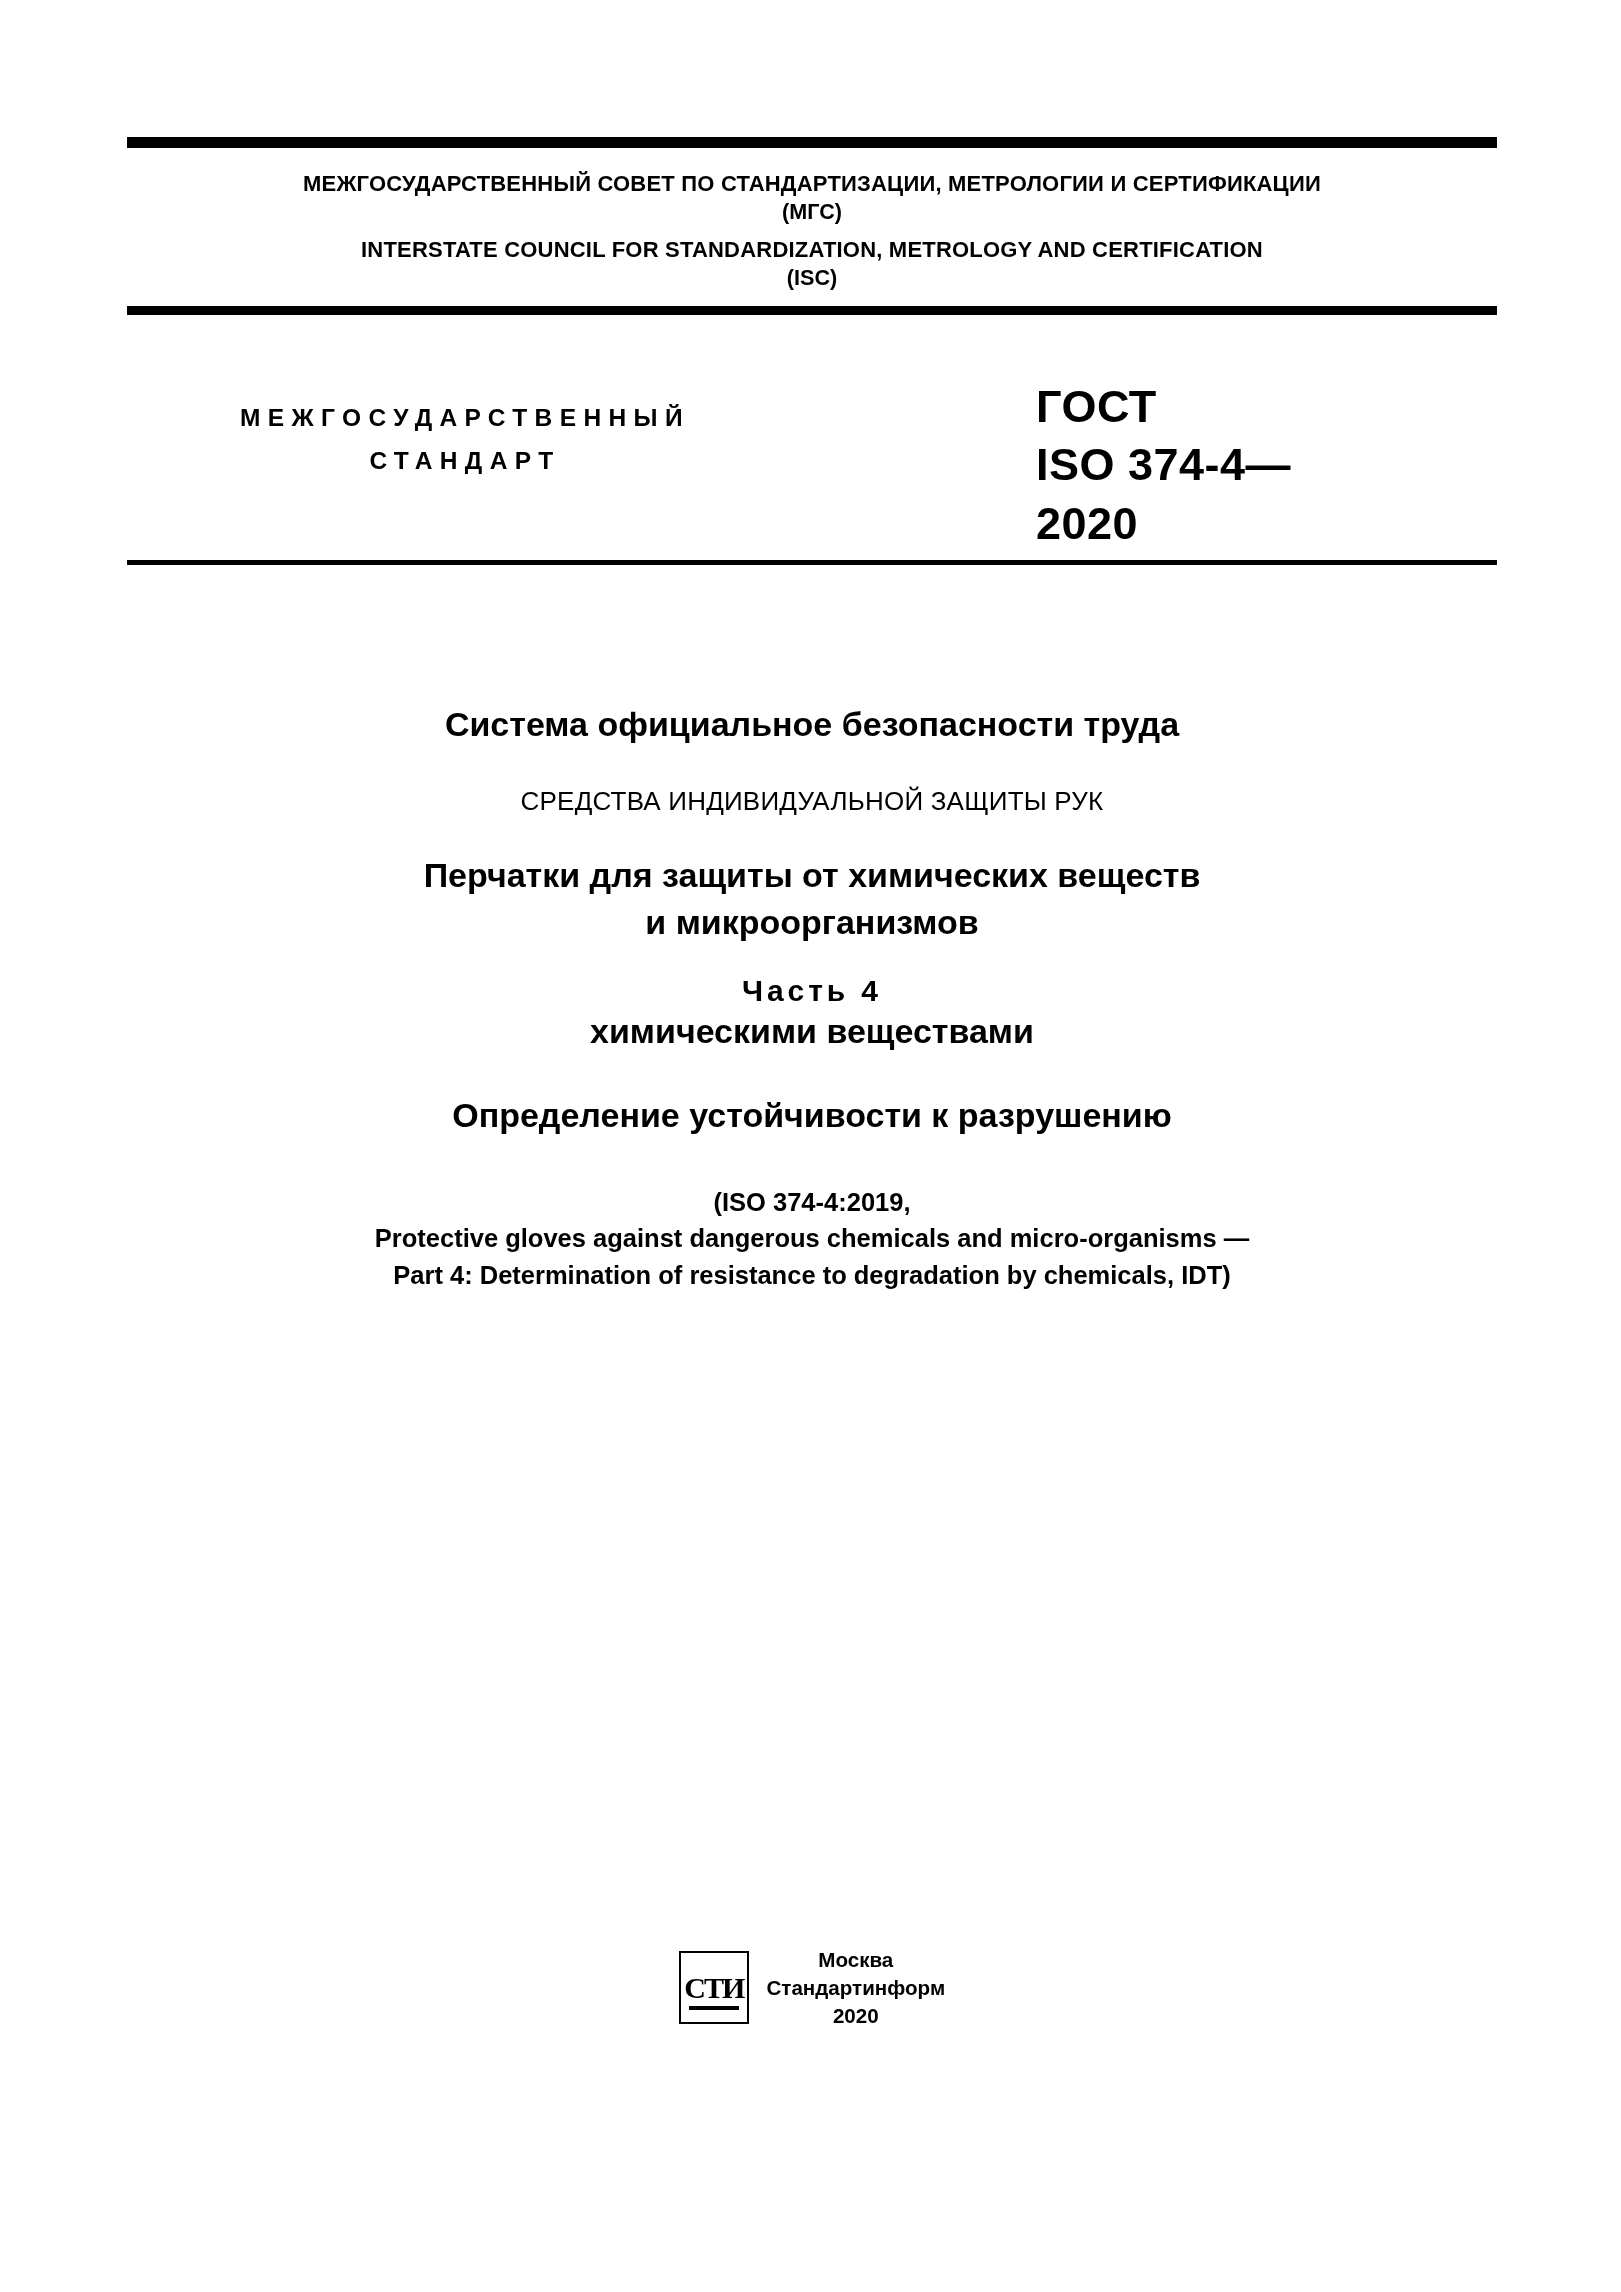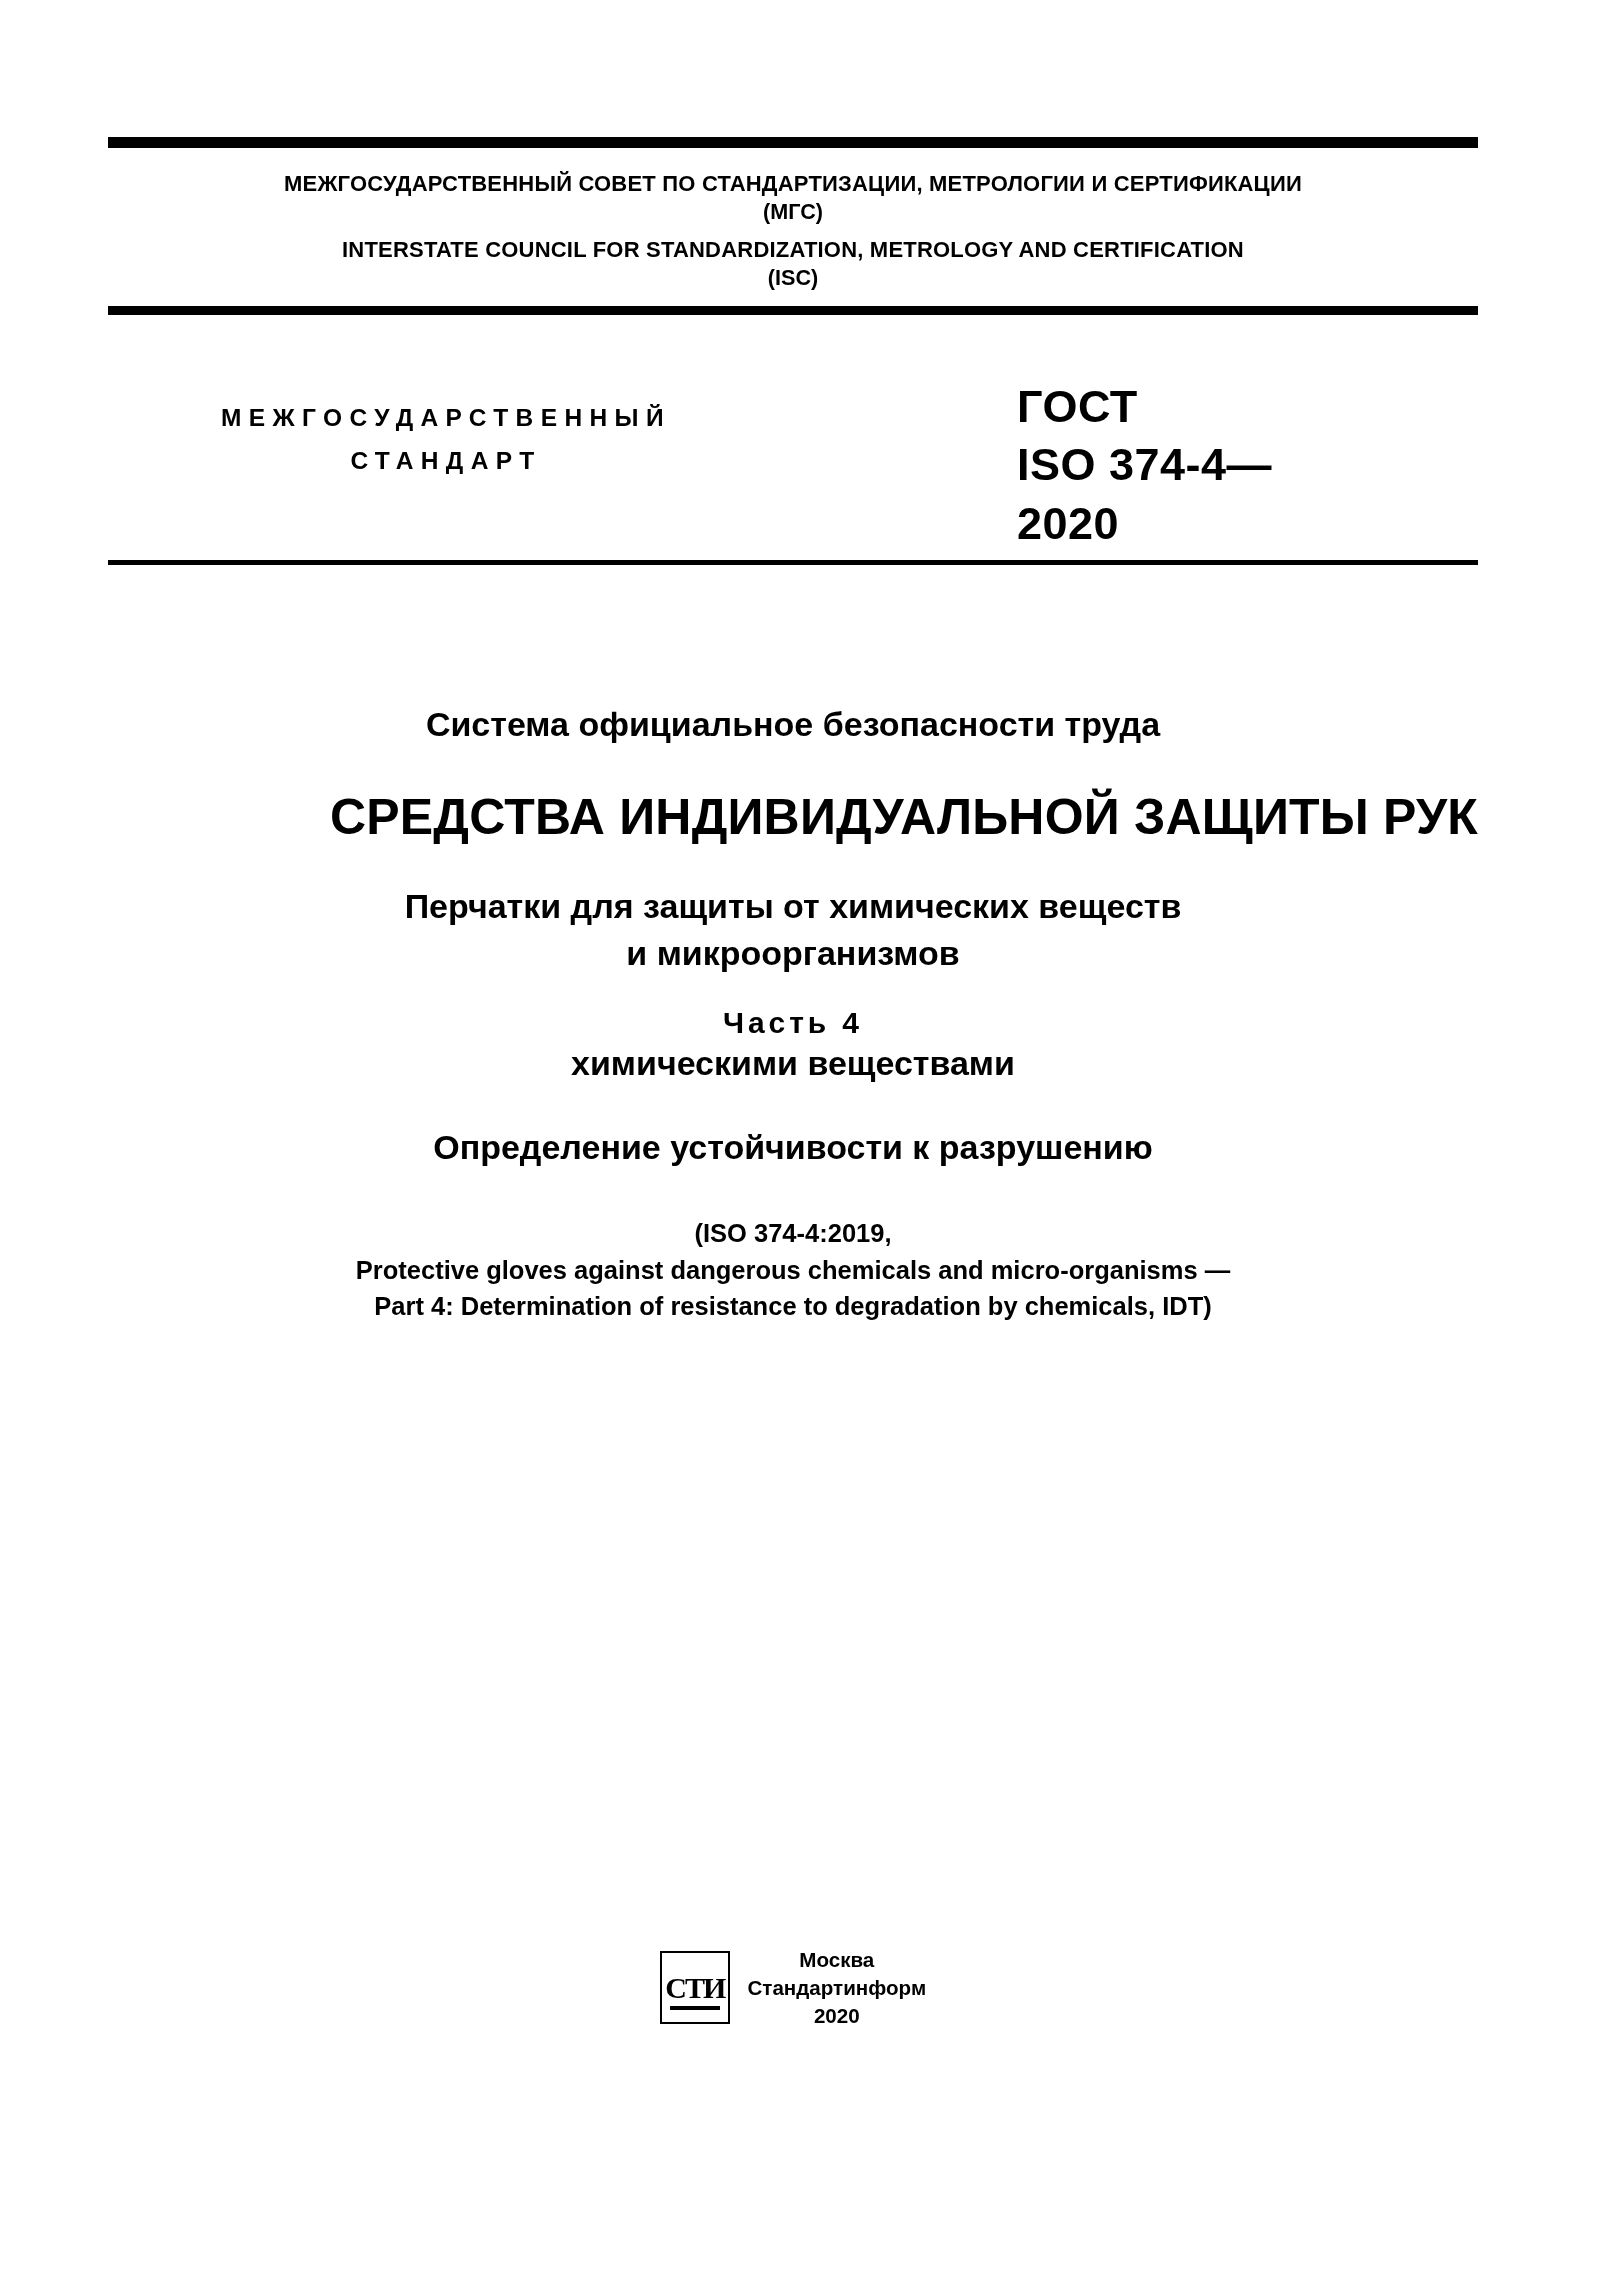--- a/index.html
+++ b/index.html
@@ -12,21 +12,21 @@
     width: 1621px;
     height: 2293px;
     margin: 0 auto;
     background: #ffffff;
     font-family: "Liberation Sans", sans-serif;
     color: #000000;
     overflow: hidden;
   }
   .content {
     position: absolute;
-    left: 108px;
+    left: 127px;
     top: 0;
     width: 1370px;
     height: 2293px;
   }
 
   
   .rule {
     background: #000000;
     width: 100%;
   }
@@ -90,26 +90,25 @@
   .titles {
     text-align: center;
     padding-top: 137px;
   }
   .t-sys {
     font-size: 34px;
     font-weight: bold;
     line-height: 1.3;
   }
   .t-main {
-    font-size: 50px;
-    font-weight: bold;
+    font-size: 26px;
+    font-weight: normal;
     line-height: 1.3;
     padding-top: 39px;
     letter-spacing: 0.2px;
-    text-align: right;
   }
   .t-sub {
     font-size: 34px;
     font-weight: bold;
     line-height: 1.38;
     padding-top: 33px;
   }
   .t-part {
     font-size: 30px;
     font-weight: bold;

